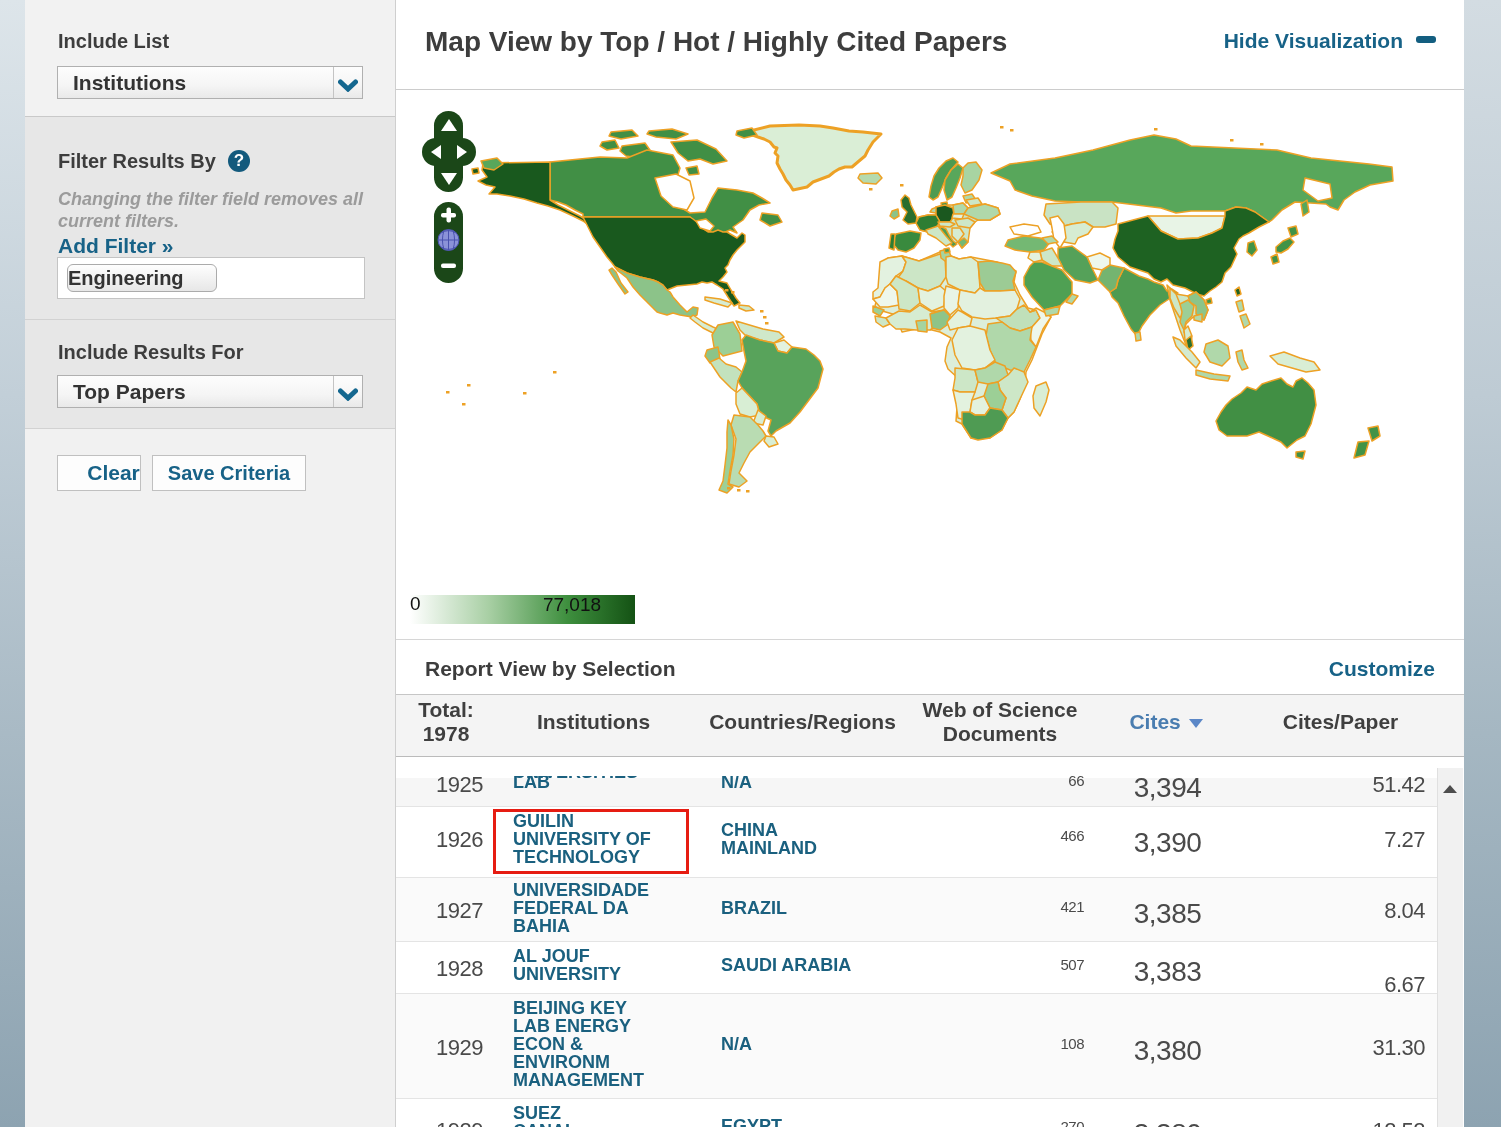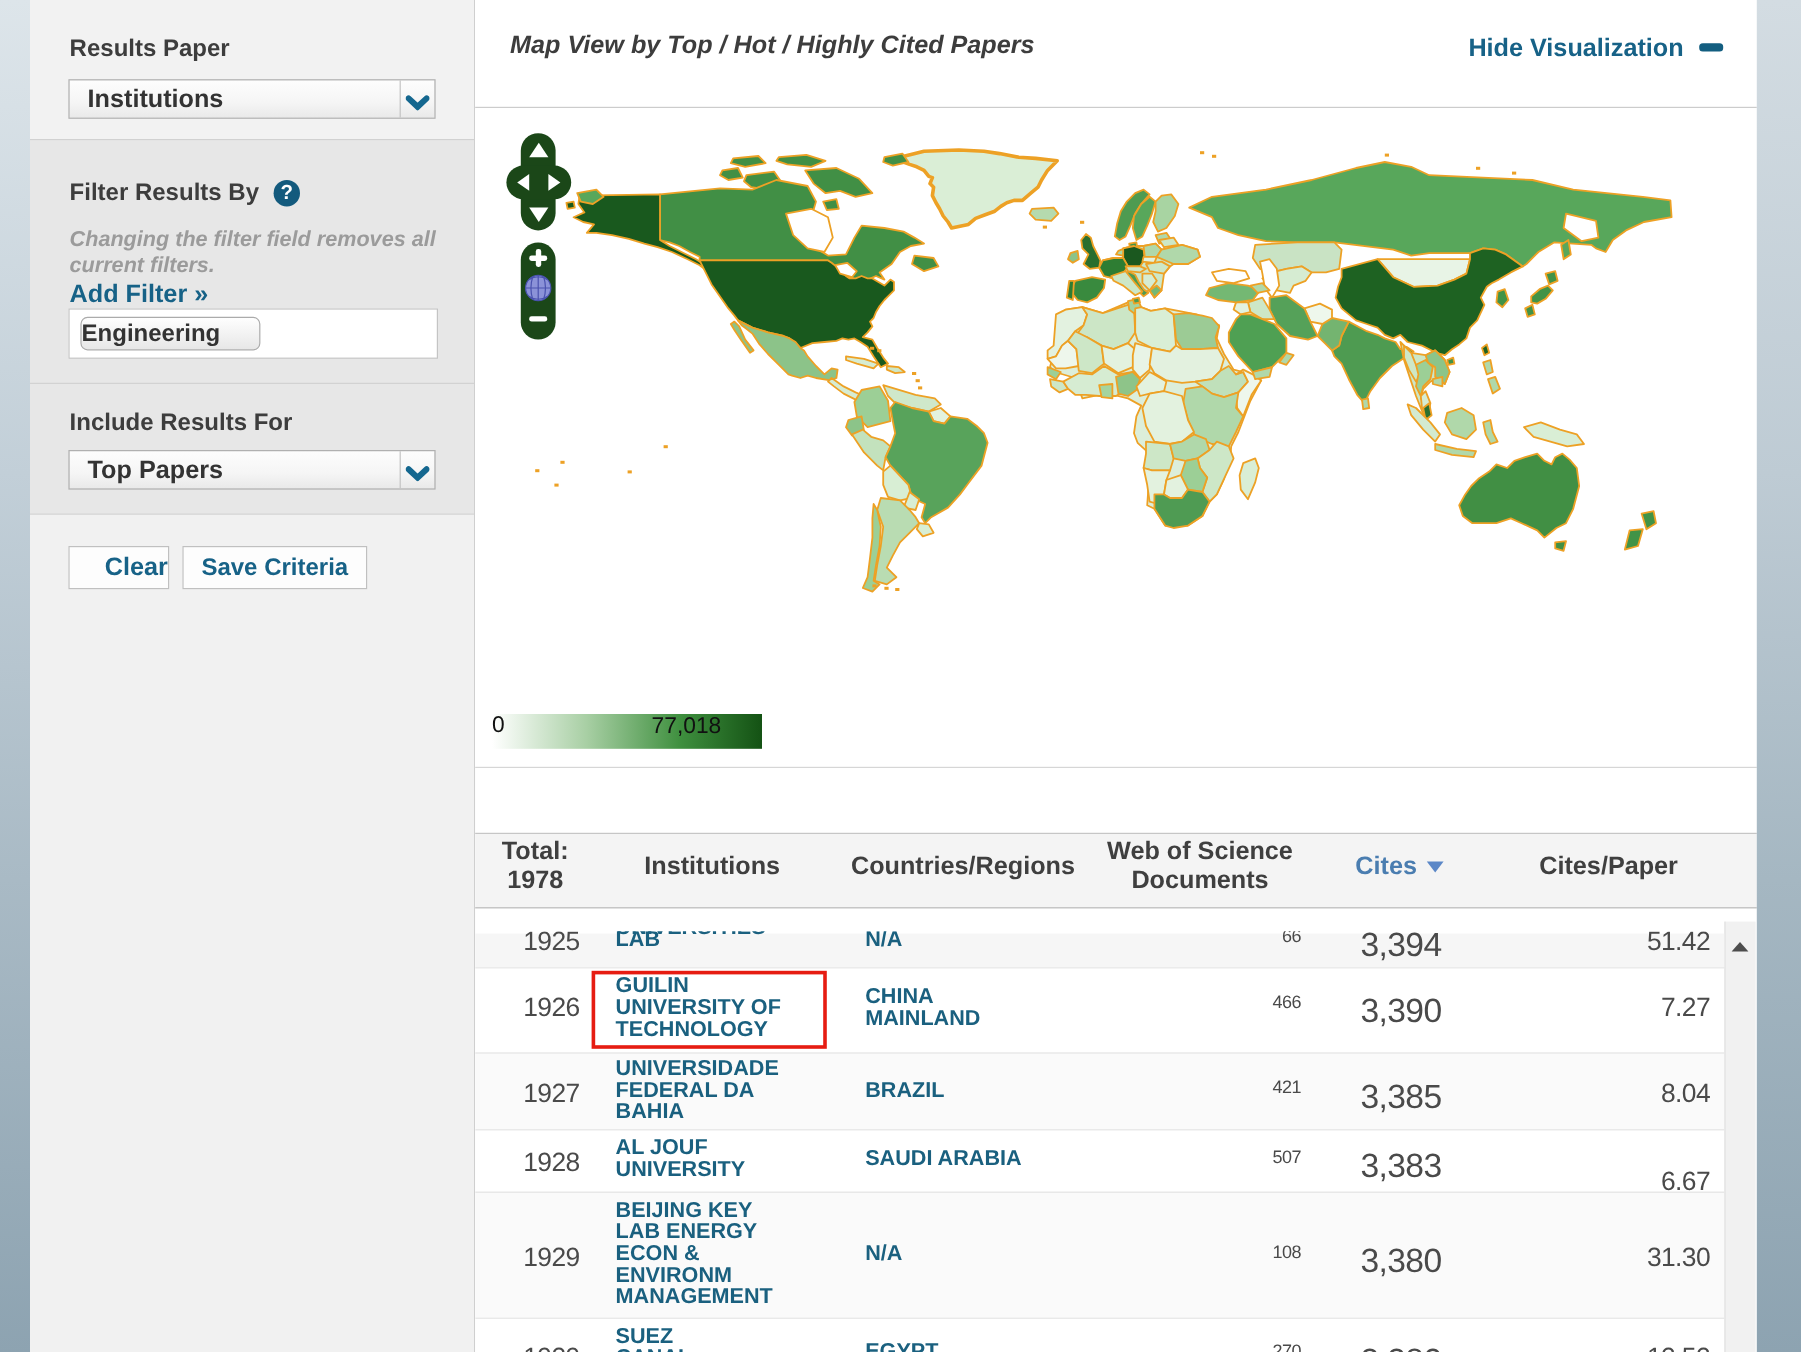--- a/index.html
+++ b/index.html
@@ -13,21 +13,21 @@
 .sb-sec3 { position:absolute; left:0; top:320px; width:370px; height:109px; background:#e7e7e7; border-bottom:1px solid #d2d2d2; }
 .sb-sec4 { position:absolute; left:0; top:429px; width:370px; height:698px; background:#f1f1f1; }
 .sb-h { position:absolute; font-size:20px; font-weight:bold; color:#3d3d3d; }
 .dd { position:absolute; left:32px; width:306px; height:33px; border:1px solid #b0b0b0; background:linear-gradient(180deg,#fdfdfd 0%,#f5f5f5 60%,#e9e9e9 100%); }
 .dd .txt { position:absolute; left:15px; top:4px; font-size:21px; font-weight:bold; color:#333; }
 .dd .sep { position:absolute; right:28px; top:0; width:1px; height:31px; background:#c4c4c4; }
 .dd .chev { position:absolute; right:4px; top:12px; width:20px; height:13px; }
 .qicon { position:absolute; width:22px; height:22px; border-radius:50%; background:#135a7d; color:#fff; font-size:17px; font-weight:bold; text-align:center; line-height:22px; }
 #main { position:absolute; left:396px; top:0; width:1068px; height:1127px; background:#fff; }
 #mhead { position:absolute; left:0; top:0; width:1068px; height:90px; border-bottom:1px solid #ccc; background:#fff; }
-#mtitle { position:absolute; left:29px; top:26px; font-size:21px; font-weight:bold; color:#3d3d3d;font-style:italic; }
+#mtitle { position:absolute; left:29px; top:26px; font-size:28px; font-weight:bold; color:#3d3d3d; }
 #hideviz { position:absolute; right:61px; top:29px; font-size:21px; font-weight:bold; color:#176287; }
 #minusic { position:absolute; right:28px; top:36px; width:20px; height:7px; border-radius:3px; background:#135e80; }
 #mapzone { position:absolute; left:0; top:91px; width:1068px; height:549px; border-bottom:1px solid #d6d6d6; background:#fff; }
 #rephead { position:absolute; left:0; top:641px; width:1068px; height:53px; background:#fff; }
 #reptitle { position:absolute; left:29px; top:16px; font-size:21px; font-weight:bold; color:#3d3d3d; }
 #customize { position:absolute; right:29px; top:16px; font-size:21px; font-weight:bold; color:#176287; }
 #thead { position:absolute; left:0; top:694px; width:1068px; height:63px; background:#f4f4f4; border-top:1px solid #c6c6c6; border-bottom:1px solid #bbb; }
 .th { position:absolute; font-size:21px; font-weight:bold; color:#3f3f3f; text-align:center; line-height:24px; top:6px; }
 #tbody { position:absolute; left:0; top:776px; width:1041px; height:351px; overflow:hidden; }
 .trow { position:absolute; left:0; width:1041px; border-top:1px solid #e4e4e4; }
@@ -40,21 +40,21 @@
 #tsb { position:absolute; left:1041px; top:768px; width:26px; height:359px; background:#f1f1f1; border-left:1px solid #e0e0e0; }
 #tsb .up { position:absolute; left:5px; top:17px; width:0; height:0; border-left:7px solid transparent; border-right:7px solid transparent; border-bottom:8px solid #4d4d4d; }
 #redbox { position:absolute; left:97px; top:2px; width:196px; height:65px; border:3px solid #e61c12; }
 </style>
 </head>
 <body>
 <div id="page">
   <div id="lstrip"></div>
   <div id="sidebar">
     <div class="sb-sec1">
-      <div class="sb-h" style="left:33px; top:30px;">Results Paper</div>
+      <div class="sb-h" style="left:33px; top:30px;">Include List</div>
       <div class="dd" style="top:66px;">
         <span class="txt">Institutions</span>
           <span class="sep"></span>
         <svg class="chev" viewBox="0 0 20 13">
             <path d="M2.5 3 L10 10 L17.5 3" fill="none" stroke="#14678f" stroke-width="5" stroke-linecap="round"></path>
           </svg>
       </div>
     </div>
     <div class="sb-sec2">
       <div class="sb-h" style="left:33px; top:33px;">Filter Results By</div>
@@ -261,20 +261,24 @@
 <rect x="446.5" y="207.5" width="4.5" height="15" rx="2" fill="#ffffff"></rect>
 <circle cx="448.5" cy="240" r="10.5" fill="#8b92d8" stroke="#4a52ae" stroke-width="1"></circle>
 <path d="M448.5,229.5 v21 M438,240 h21 M441,233 a14,14 0 0 1 15,0 M441,247 a14,14 0 0 0 15,0 M444,230.5 a22,26 0 0 0 0,19 M453,230.5 a22,26 0 0 1 0,19" fill="none" stroke="#4a52ae" stroke-width="1"></path>
 <rect x="441" y="263.5" width="15" height="4.5" rx="2" fill="#ffffff"></rect>
 </g>
 <rect x="410" y="595" width="225" height="29" fill="url(#leg)"></rect>
 <text x="410" y="610" font-family="Liberation Sans, sans-serif" font-size="19" fill="#111">0</text>
 <text x="572" y="611" text-anchor="middle" font-family="Liberation Sans, sans-serif" font-size="19" fill="#111">77,018</text>
 </svg>
     </div>
+    <div id="rephead">
+      <div id="reptitle">Report View by Selection</div>
+      <div id="customize">Customize</div>
+    </div>
     <div id="thead">
       <div class="th" style="left:0px; width:100px; top:3px;">Total:<br>1978</div>
       <div class="th" style="left:100px; width:195px; top:15px;">Institutions</div>
       <div class="th" style="left:299px; width:215px; top:15px;">Countries/Regions</div>
       <div class="th" style="left:514px; width:180px; top:3px;">Web of Science<br>Documents</div>
       <div class="th" style="left:690px; width:160px; top:15px; color:#4a7db0;">Cites <span style="display:inline-block; width:0; height:0; border-left:7px solid transparent; border-right:7px solid transparent; border-top:9px solid #5b87c7; vertical-align:middle; margin-left:2px;"></span></div>
       <div class="th" style="left:855px; width:179px; top:15px;">Cites/Paper</div>
     </div>
     <div id="tbody">
       <div class="trow" style="top:2px; height:28px; background:#f6f6f6; border-top:none; z-index:1;">

